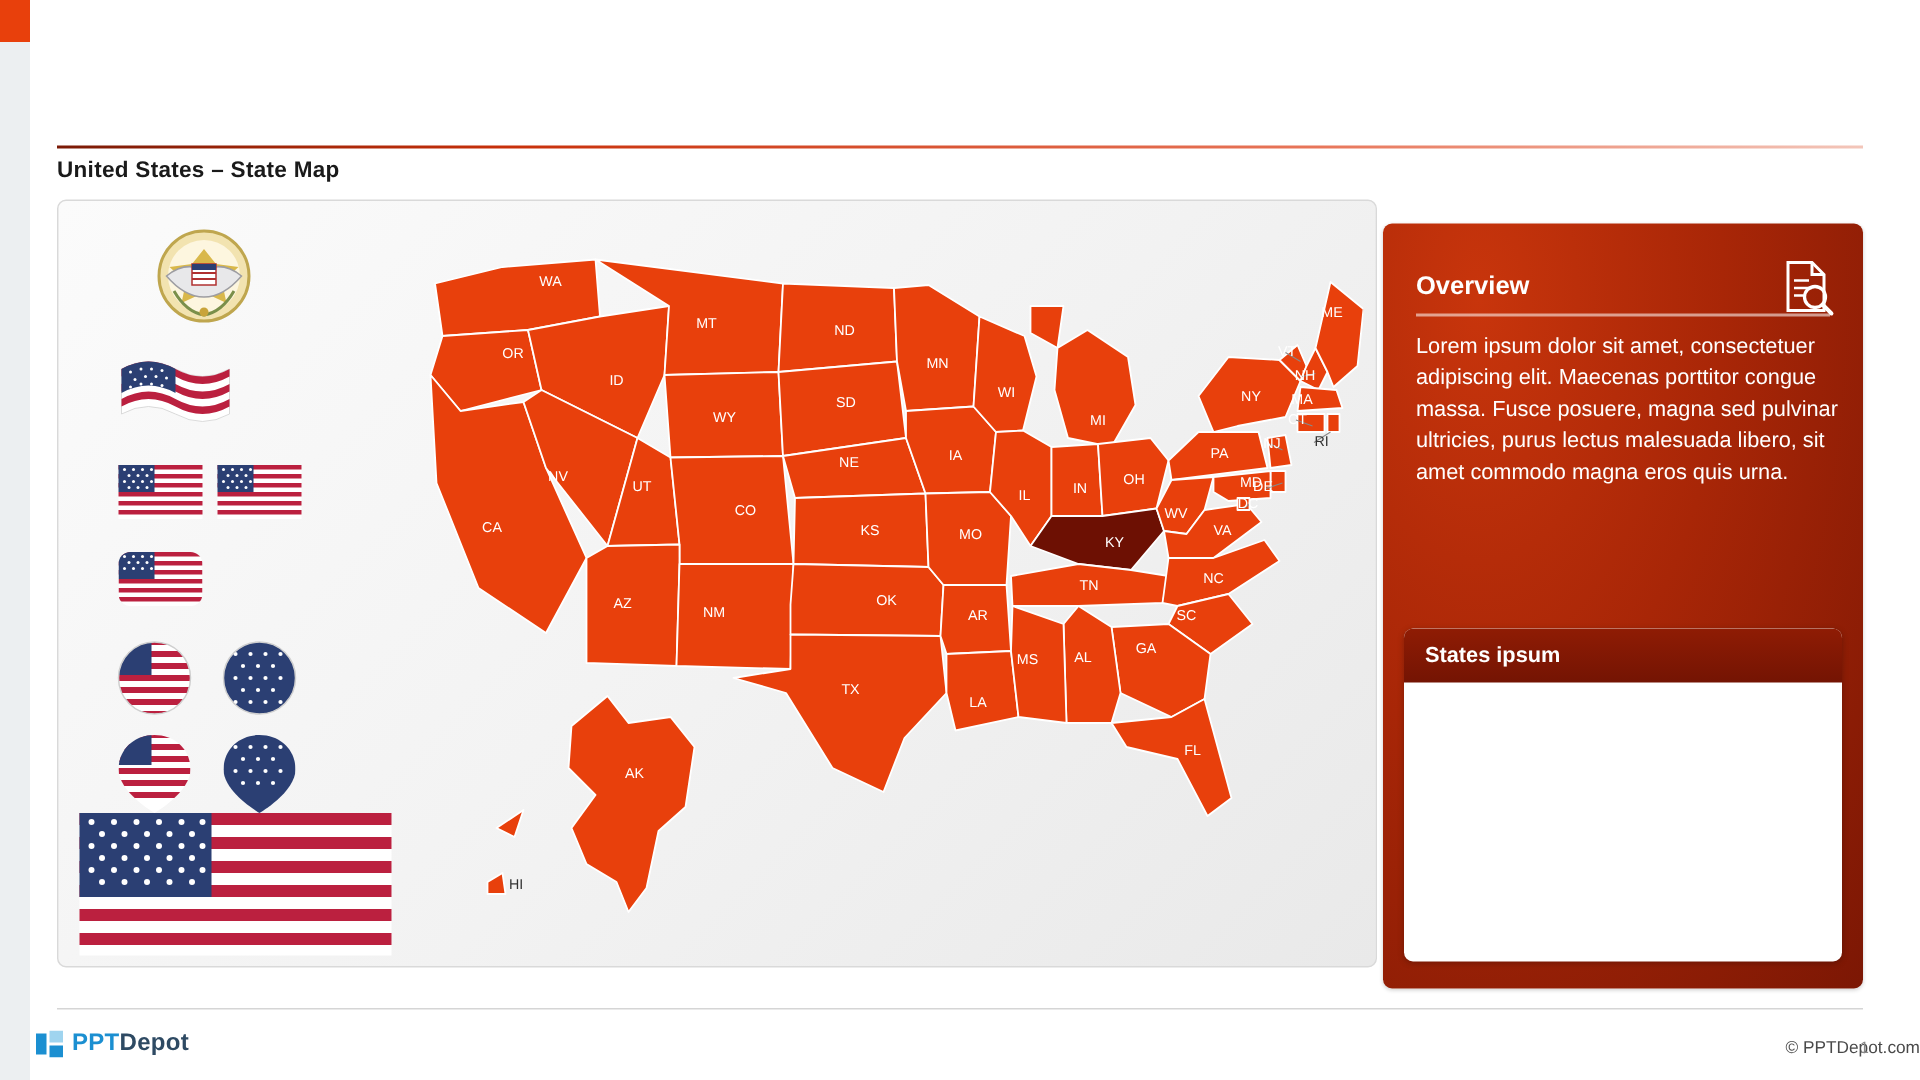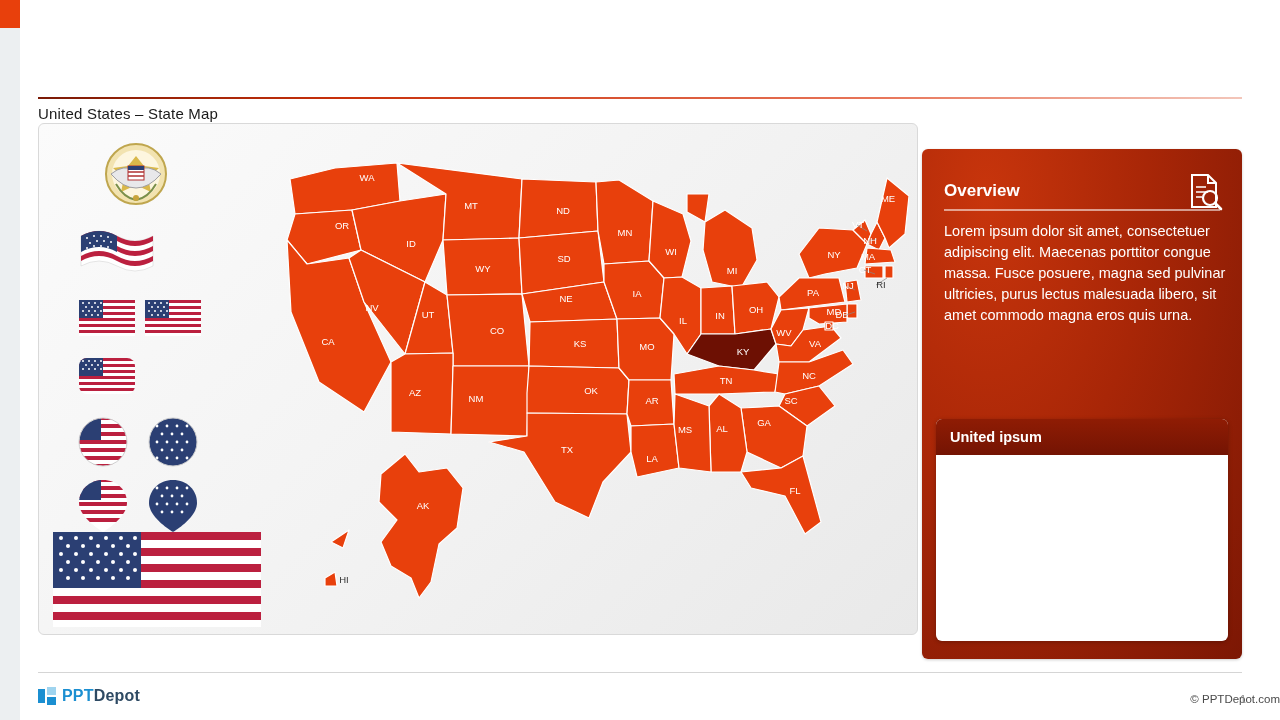--- a/index.html
+++ b/index.html
@@ -38,28 +38,28 @@
   .top-rule {
     position: absolute;
     left: 38px; top: 97px;
     width: 1204px; height: 2px;
     background: linear-gradient(to right, #7a1a06 0%, #c8300a 25%, #e8765a 70%, #f3c6ba 100%);
   }
   .page-title {
     position: absolute;
     left: 38px; top: 105px;
     font-size: 15px;
-    font-weight: normal;
+    font-weight: bold;
     color: #1a1a1a;
     letter-spacing: .2px;
   }
   
   .map-panel {
     position: absolute;
-    left: 38px; top: 123px;
+    left: 38px; top: 133px;
     width: 878px; height: 510px;
     background: linear-gradient(135deg, #fbfbfb 0%, #f2f2f2 55%, #e9e9e9 100%);
     border: 1px solid #d9d9d9;
     border-radius: 6px;
   }
   
   .flag-col {
     position: absolute;
     left: 12px; top: 8px;
     width: 225px; height: 495px;
@@ -175,21 +175,21 @@
   }
   
   .foot-rule {
     position: absolute;
     left: 38px; top: 672px;
     width: 1204px; height: 1px;
     background: #d5d5d5;
   }
   .brand {
     position: absolute;
-    left: 38px; top: 687px;
+    left: 24px; top: 687px;
     display: flex;
     align-items: flex-start;
     gap: 6px;
   }
   .brand-mark {
     width: 18px; height: 18px;
     position: relative;
   }
   .brand-text {
     font-size: 16px;
@@ -628,21 +628,21 @@
       <path d="M8 4 h16 l8 8 v24 h-24 Z" fill="none" stroke="#ffffff" stroke-width="2"></path>
       <path d="M24 4 v8 h8" fill="none" stroke="#ffffff" stroke-width="2"></path>
       <path d="M12 16 h10 M12 21 h12 M12 26 h6" stroke="#ffffff" stroke-width="1.6"></path>
       <circle cx="26" cy="27" r="7" fill="none" stroke="#ffffff" stroke-width="2.2"></circle>
       <path d="M31 32 L37 38" stroke="#ffffff" stroke-width="2.6" stroke-linecap="round"></path>
     </svg>
     <div class="ov-rule"></div>
     <div class="ov-text">Lorem ipsum dolor sit amet, consectetuer adipiscing elit. Maecenas porttitor congue massa. Fusce posuere, magna sed pulvinar ultricies, purus lectus malesuada libero, sit amet commodo magna eros quis urna.</div>
 
     <div class="card">
-      <div class="card-head">United ipsum</div>
+      <div class="card-head">States ipsum</div>
     </div>
   </div>
 
   <div class="foot-rule"></div>
   <div class="brand">
     <span class="brand-mark">
       <svg width="18" height="18" viewBox="0 0 18 18">
         <rect x="0" y="2" width="7" height="14" fill="#1b8fd1"></rect>
         <rect x="9" y="0" width="9" height="8" fill="#9fd4ef"></rect>
         <rect x="9" y="10" width="9" height="8" fill="#1b8fd1"></rect>

